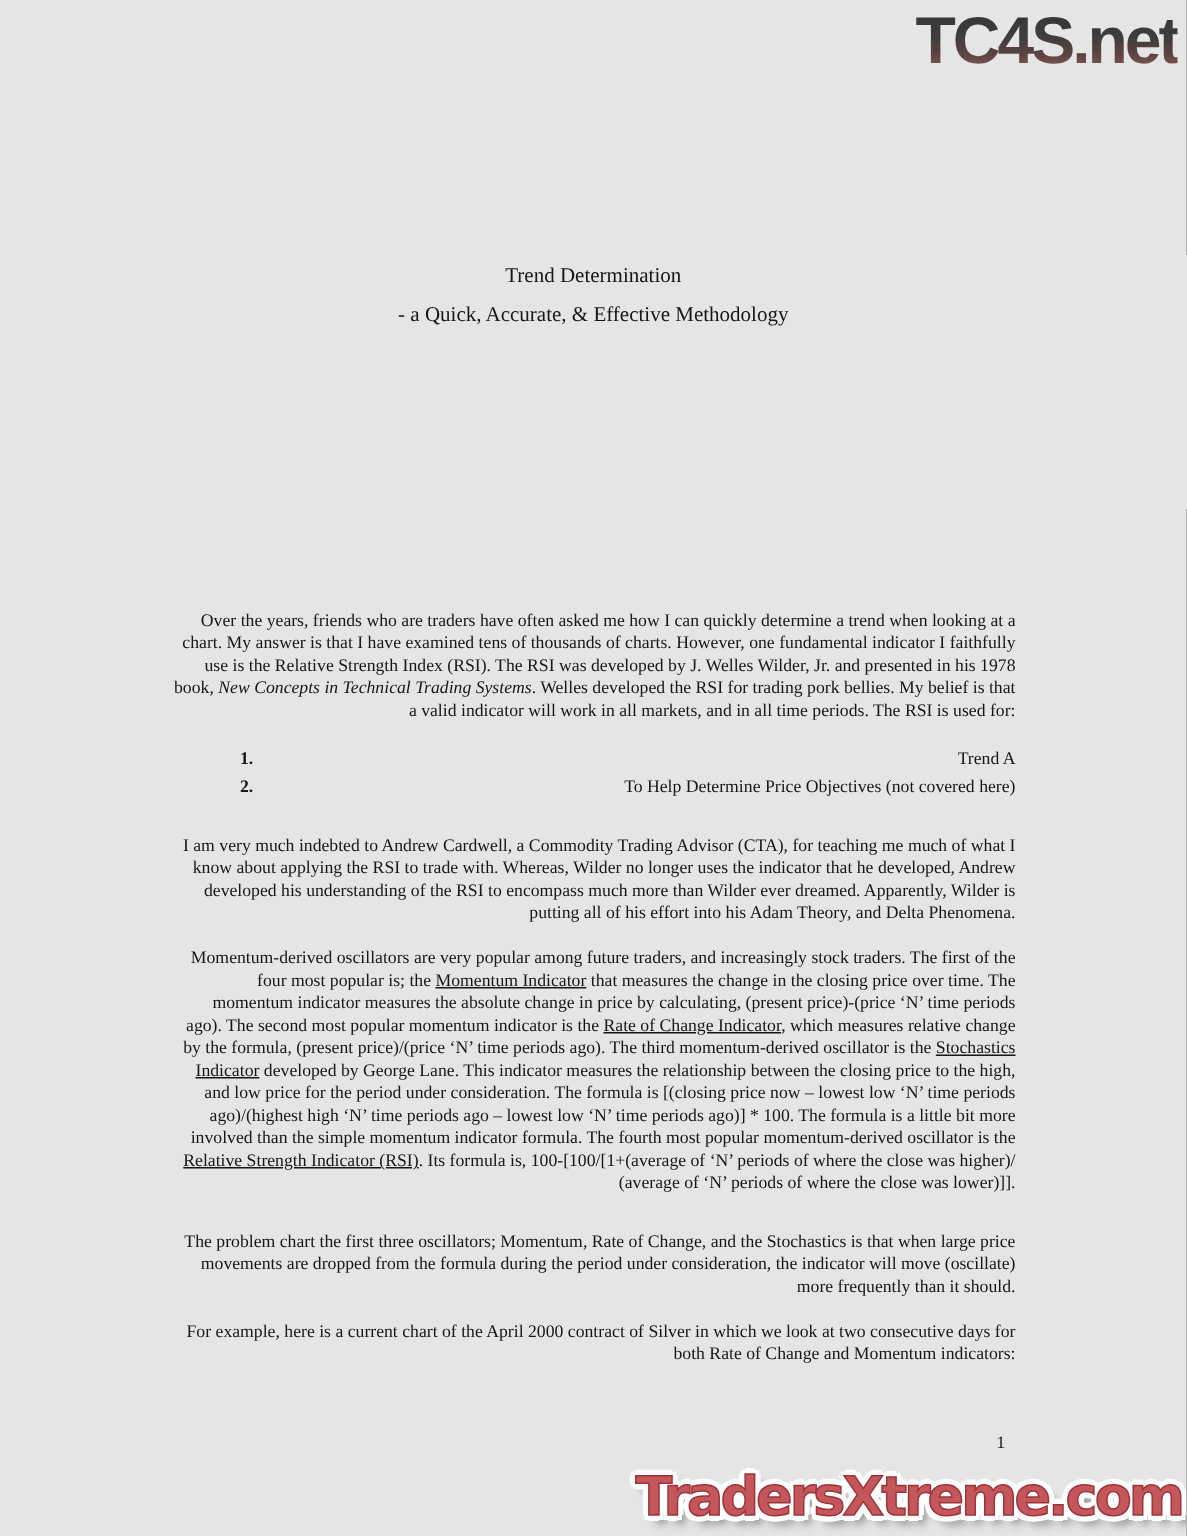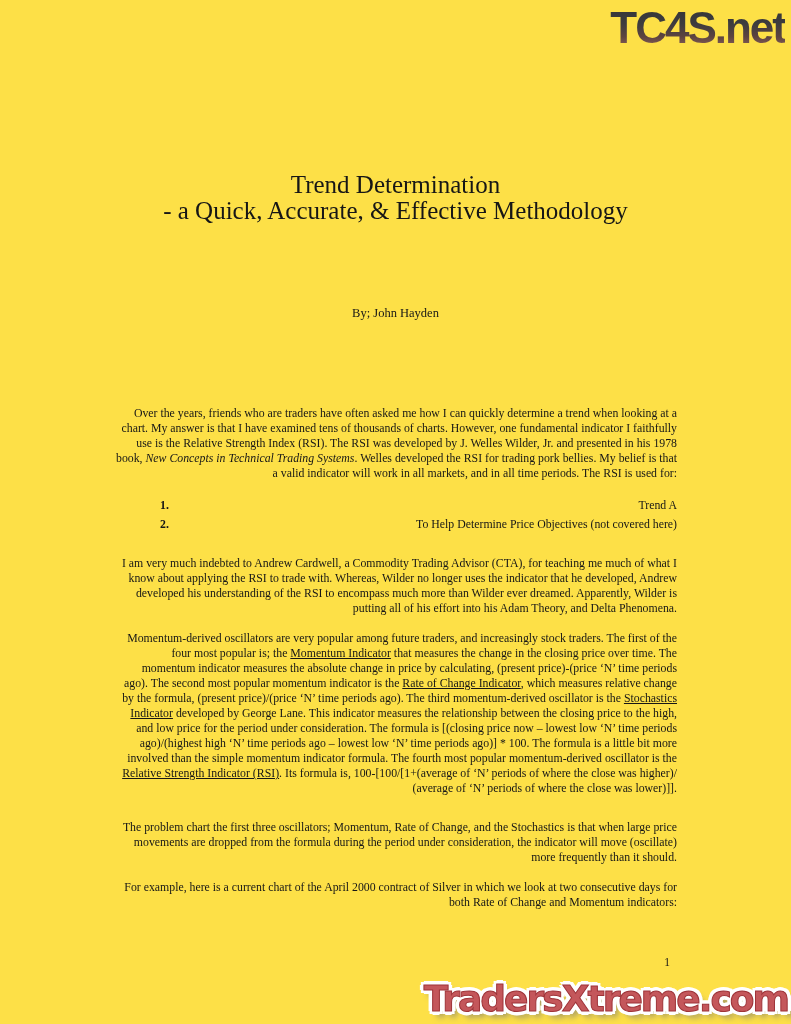--- a/index.html
+++ b/index.html
@@ -1,20 +1,20 @@
 <!DOCTYPE html>
 <html><head>
 <meta charset="utf-8">
 <style>
   html,body{margin:0;padding:0;background:#888;}
   .page{
     position:relative;
     width:791px;height:1024px;
     margin:0 auto;
-    background:#fde047;
+    background:#e5e5e5;
     overflow:hidden;
     font-family:"Liberation Serif", serif;
     color:#161616;
   }
 
   
   .header-logo{
     position:absolute;top:6px;right:6px;
     font:bold 44px/1 "Liberation Sans", sans-serif;
     letter-spacing:-2px;
@@ -23,21 +23,21 @@
     color:transparent;
   }
   @supports not ((-webkit-background-clip:text) or (background-clip:text)){
     .header-logo{color:#4a423f;background:none;}
   }
 
   
   .title{
     position:absolute;top:172px;left:0;right:0;
     text-align:center;
-    font-size:25px;line-height:26px;
+    font-size:14px;line-height:26px;
   }
   .byline{
     position:absolute;top:306px;left:0;right:0;
     text-align:center;
     font-size:12.5px;
   }
 
   
   .body{
     position:absolute;left:115px;top:406px;width:562px;
@@ -91,21 +91,20 @@
 
 <div class="page">
 
   <div class="header-logo">TC4S.net</div>
 
   <div class="title">
     <div>Trend Determination</div>
     <div>- a Quick, Accurate, &amp; Effective Methodology</div>
   </div>
 
-  <div class="byline">By; John Hayden</div>
 
   <div class="body">
 
     <p><span>Over the years, friends who are traders have often asked me how I can quickly determine a trend when looking at a chart. My answer is that I have examined tens of thousands of charts. However, one fundamental indicator I faithfully use is the Relative Strength Index (RSI). The RSI was developed by J. Welles Wilder, Jr. and presented in his 1978 book, </span><span class="italic">New Concepts in Technical Trading Systems</span><span>. Welles developed the RSI for trading pork bellies. My belief is that a valid indicator will work in all markets, and in all time periods.  The RSI is used for:</span></p>
 
     <div class="list">
       <div class="list-row">
         <span class="list-num">1.</span><span class="bold">Trend A</span><span></span>
       </div>
       <div class="list-row">

